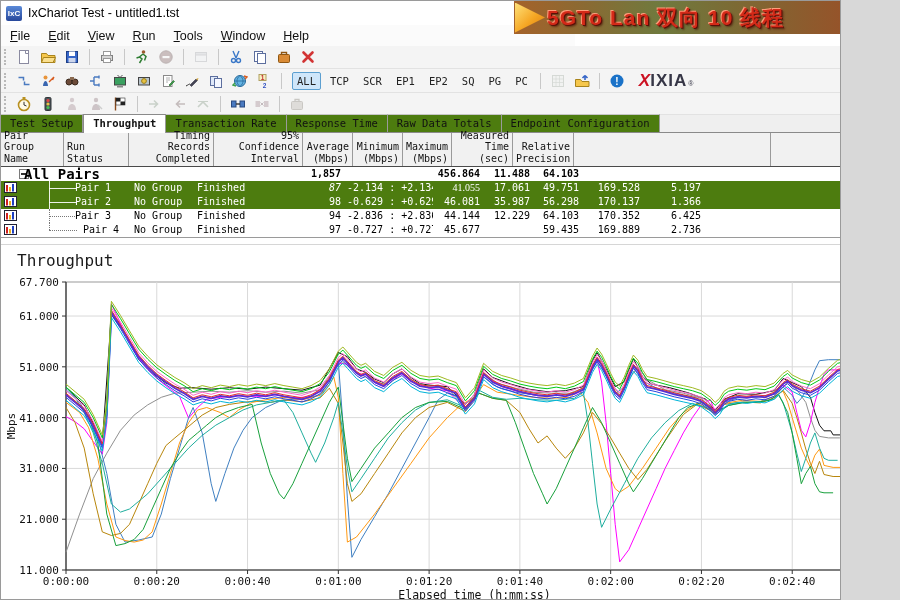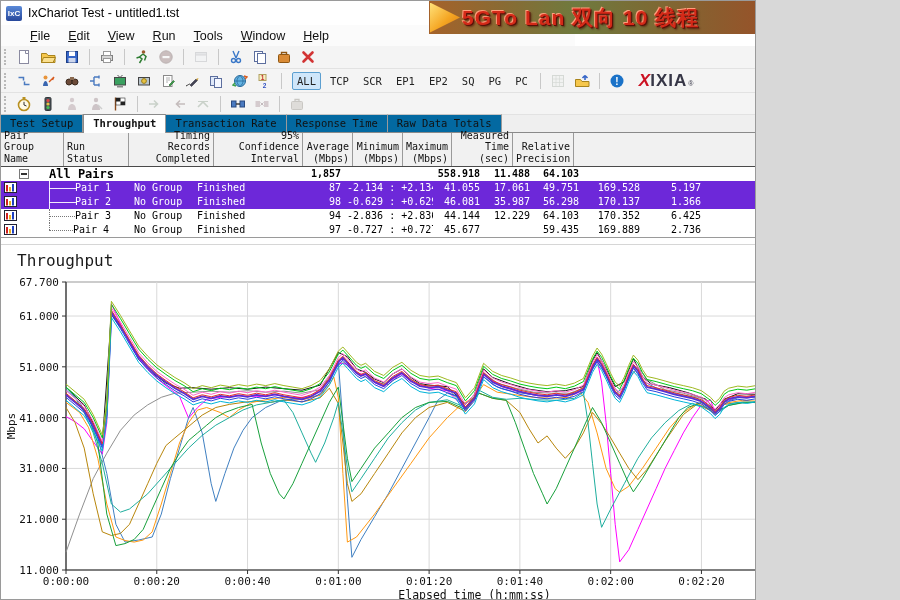--- a/index.html
+++ b/index.html
@@ -1,72 +1,72 @@
 <!DOCTYPE html>
 <html><head>
 <meta charset="utf-8">
 <style>
   * { margin:0; padding:0; box-sizing:border-box; }
   html,body { background:#d8d8d8; }
   #app {
-    position:relative; width:756px; height:600px; background:#fff;
+    position:relative; width:841px; height:600px; background:#fff;
     font-family:"Liberation Sans", sans-serif; overflow:hidden;
     border:1px solid #9a9a9a;
   }
   
   .titlebar { position:absolute; left:0; top:0; width:900px; height:24px; background:#fff; display:flex; align-items:center; }
   .appicon { width:16px; height:15px; margin:0 6px 0 5px; background:linear-gradient(#5a8ad8,#27479a); color:#fff;
              font-size:8px; font-weight:bold; display:flex; align-items:center; justify-content:center; border-radius:2px; }
   .apptitle { font-size:12.5px; color:#000; }
   
   .watermark { position:absolute; right:0; top:0; width:326px; height:33px; z-index:50;
       background:linear-gradient(90deg,#a5622a 0%,#8a6a33 22%,#6f7a3e 45%,#7c6a34 68%,#95542a 100%);
       display:flex; align-items:center; }
   .wm-tri { width:30px; height:30px; margin-left:1px; flex:0 0 auto;
       background:linear-gradient(135deg,#ffe27a,#f5a623 55%,#d87a10); clip-path:polygon(0 0,100% 50%,0 100%); }
   .wm-text { font-size:21px; font-weight:bold; letter-spacing:1px; white-space:nowrap; margin-left:2px;
       color:#d42a18; text-shadow:1px 1px 0 #5a1008, 2px 2px 2px rgba(60,10,0,.55), -1px -1px 0 #ff9d7c; }
   
-  .menubar { position:absolute; left:0; top:24px; width:574px; height:21px; background:#fbfbfb; display:flex; align-items:center; padding-left:20px; }
+  .menubar { position:absolute; left:0; top:24px; width:574px; height:21px; background:#fbfbfb; display:flex; align-items:center; padding-left:0; }
   .menu-item { font-size:12.5px; color:#111; padding:2px 9px; cursor:default; }
   .menu-item u { text-decoration:underline; }
   
   .tb { position:absolute; left:0; width:900px; background:#f4f4f4; border-bottom:1px solid #e2e2e2; display:flex; align-items:center; }
   #tb1 { top:45px; height:23px; } #tb2 { top:68px; height:24px; } #tb3 { top:92px; height:22px; }
   .grip { width:3px; height:16px; border-left:2px dotted #b9b9b9; margin:0 5px 0 3px; }
   .tbtn { width:22px; height:20px; display:flex; align-items:center; justify-content:center; margin:0 1px; border-radius:2px; }
   .tbtn svg { width:16px; height:16px; }
   .tbtn.disabled { opacity:.35; filter:grayscale(75%); }
   .tsep { width:1px; height:16px; background:#c8c8c8; margin:0 5px; }
   .filters { display:flex; align-items:center; margin-left:3px; }
   .fbtn { font-size:10.5px; font-family:"DejaVu Sans Mono", monospace; color:#222; padding:2px 4px; margin:0 2px; border:1px solid transparent; }
   .fbtn.active { background:#cfe6fa; border:1px solid #5c9fd0; border-radius:2px; }
   .brand { display:flex; align-items:baseline; margin-left:10px; }
   .brand .bx { color:#cc1122; font-size:17px; font-weight:bold; font-style:italic; }
   .brand .bt { color:#363646; font-size:17px; font-weight:bold; letter-spacing:1px; }
   .brand .br { color:#363646; font-size:7px; margin-left:1px; }
   
   .tabs { position:absolute; left:0; top:114px; width:900px; height:18px; background:#efefef; border-bottom:1px solid #8a8a8a; display:flex; align-items:flex-end; }
   .tab { font-family:"DejaVu Sans Mono", monospace; font-size:10.5px; color:#111; height:18px; line-height:17px;
-         padding:0 9px; border-right:1px solid #9a9a9a; border-top:1px solid #c6c6c6; background:#0369a1; }
+         padding:0 9px; border-right:1px solid #9a9a9a; border-top:1px solid #c6c6c6; background:#4d7c0f; }
   .tab.active { background:#fff; font-weight:bold; border-top:1px solid #8a8a8a; border-left:1px solid #8a8a8a; margin-bottom:-1px; height:19px; z-index:2; }
   
   .tablewrap { position:absolute; left:0; top:132px; width:900px; height:106px; background:#fff; font-family:"DejaVu Sans Mono", monospace; }
   .thead { display:flex; height:34px; background:#f1f1f1; border-bottom:1px solid #4a4a4a; }
   .th { font-size:10px; line-height:11.5px; color:#111; border-right:1px solid #9a9a9a; padding:2px 3px;
         display:flex; flex-direction:column; justify-content:flex-end; }
   .th.r { text-align:right; } .th.l { text-align:left; }
   .trow { position:relative; display:flex; height:14px; line-height:14px; font-size:10px; color:#000; background:#fff; }
-  .trow.selected { background:#6d28d9; color:#fff; }
+  .trow.selected { background:#4d7c0f; color:#fff; }
   .td { padding:0 3px; white-space:nowrap; overflow:hidden; }
   .td.r { text-align:right; } .td.b { font-weight:bold; }
   .allpairs { height:14px; }
   .minusbox { position:absolute; left:18px; top:2px; width:10px; height:10px; background:#fff; border:1px solid #7a7a7a; }
   .minusbox::after { content:""; position:absolute; left:1px; top:3px; width:6px; height:0; border-top:2px solid #333; }
-  .ap-label { position:absolute; left:48px; top:0; font-weight:bold; font-size:12px; }
+  .ap-label { position:absolute; left:23px; top:0; font-weight:bold; font-size:14px; }
   .pairicon { position:absolute; left:3px; top:1px; width:13px; height:11px; }
   .tree-h { position:absolute; left:48px; top:7px; width:28px; border-top:1px dotted #777; }
   .tree-v { position:absolute; left:48px; top:0; height:14px; border-left:1px dotted #777; }
   .tree-v.half { height:7px; }
   .selected .tree-h { border-top:1px solid rgba(255,255,255,.9); }
   .selected .tree-v { border-left:1px solid rgba(255,255,255,.9); }
   .pairname { position:absolute; top:0; font-size:10px; }
   .tbl-bottom { border-top:1px solid #9a9a9a; }
   
   .chartwrap { position:absolute; left:0; top:243px; width:900px; height:357px; background:#fff; border-top:1px solid #d6d6d6; }
@@ -357,20 +357,21 @@
           <path d="M6 5.5v-2h4v2" fill="none" stroke="#8a7548" stroke-width="1.3"></path>
         </svg>
       </span>
     </div>
   <div class="tabs" id="tabs">
       <span class="tab">Test Setup</span>
       <span class="tab active">Throughput</span>
       <span class="tab">Transaction Rate</span>
       <span class="tab">Response Time</span>
       <span class="tab">Raw Data Totals</span>
+      <span class="tab">Endpoint Configuration</span>
     </div>
   <div class="tablewrap" id="tablewrap">
       <div class="thead">
         <div class="th l" style="width: 63px; flex: 0 0 auto;">
           <div>Pair Group</div>
           <div>Name</div>
         </div>
         <div class="th l" style="width: 65px; flex: 0 0 auto;">
           <div>Run Status</div>
         </div>
@@ -408,41 +409,41 @@
       </div>
       <div class="trow allpairs">
         <div class="td " style="width: 130px; flex: 0 0 auto; position: relative;">
           <span class="minusbox"></span>
           <span class="ap-label">All Pairs</span>
         </div>
         <div class="td " style="width: 63px; flex: 0 0 auto;"></div>
         <div class="td " style="width: 65px; flex: 0 0 auto;"></div>
         <div class="td r b" style="width: 85px; flex: 0 0 auto;">1,857</div>
         <div class="td " style="width: 89px; flex: 0 0 auto;"></div>
-        <div class="td r b" style="width: 50px; flex: 0 0 auto;">558.918</div>
+        <div class="td r b" style="width: 50px; flex: 0 0 auto;">456.864</div>
         <div class="td r b" style="width: 50px; flex: 0 0 auto;">11.488</div>
         <div class="td r b" style="width: 49px; flex: 0 0 auto;">64.103</div>
       </div>
       <div class="trow selected">
         <div class="td " style="width: 130px; flex: 0 0 auto; position: relative;">
           <svg class="pairicon" viewBox="0 0 13 11">
             <rect x="0.5" y="0.5" width="12" height="10" fill="#fff" stroke="#223"></rect>
             <rect x="2" y="3" width="2" height="6.5" fill="#d02020"></rect>
             <rect x="5" y="5" width="2" height="4.5" fill="#e8b020"></rect>
             <rect x="8" y="2" width="2" height="7.5" fill="#2040c0"></rect>
           </svg>
           <span class="tree-v"></span>
           <span class="tree-h"></span>
           <span class="pairname" style="right:20px">Pair 1</span>
         </div>
         <div class="td " style="width: 63px; flex: 0 0 auto;">No Group</div>
         <div class="td " style="width: 65px; flex: 0 0 auto;">Finished</div>
-        <div class="td r" style="width: 85px; flex: 0 0 auto;">87</div>
+        <div class="td r" style="width: 85px; flex: 0 0 auto; font-style: italic;">87</div>
         <div class="td r" style="width: 89px; flex: 0 0 auto;">-2.134 : +2.134</div>
-        <div class="td r" style="width: 50px; flex: 0 0 auto;">41.055</div>
+        <div class="td r" style="width: 50px; flex: 0 0 auto; font-family: Liberation Serif, serif;">41.055</div>
         <div class="td r" style="width: 50px; flex: 0 0 auto;">17.061</div>
         <div class="td r" style="width: 49px; flex: 0 0 auto;">49.751</div>
         <div class="td r" style="width: 61px; flex: 0 0 auto;">169.528</div>
         <div class="td r" style="width: 61px; flex: 0 0 auto;">5.197</div>
       </div>
       <div class="trow selected">
         <div class="td " style="width: 130px; flex: 0 0 auto; position: relative;">
           <svg class="pairicon" viewBox="0 0 13 11">
             <rect x="0.5" y="0.5" width="12" height="10" fill="#fff" stroke="#223"></rect>
             <rect x="2" y="3" width="2" height="6.5" fill="#d02020"></rect>
@@ -488,21 +489,21 @@
       <div class="trow">
         <div class="td " style="width: 130px; flex: 0 0 auto; position: relative;">
           <svg class="pairicon" viewBox="0 0 13 11">
             <rect x="0.5" y="0.5" width="12" height="10" fill="#fff" stroke="#223"></rect>
             <rect x="2" y="3" width="2" height="6.5" fill="#d02020"></rect>
             <rect x="5" y="5" width="2" height="4.5" fill="#e8b020"></rect>
             <rect x="8" y="2" width="2" height="7.5" fill="#2040c0"></rect>
           </svg>
           <span class="tree-v half"></span>
           <span class="tree-h"></span>
-          <span class="pairname" style="right:22px">Pair 4</span>
+          <span class="pairname" style="right:12px">Pair 4</span>
         </div>
         <div class="td " style="width: 63px; flex: 0 0 auto;">No Group</div>
         <div class="td " style="width: 65px; flex: 0 0 auto;">Finished</div>
         <div class="td r" style="width: 85px; flex: 0 0 auto;">97</div>
         <div class="td r" style="width: 89px; flex: 0 0 auto;">-0.727 : +0.727</div>
         <div class="td r" style="width: 50px; flex: 0 0 auto;">45.677</div>
         <div class="td r" style="width: 50px; flex: 0 0 auto; margin-top: 16px;">31.646</div>
         <div class="td r" style="width: 49px; flex: 0 0 auto;">59.435</div>
         <div class="td r" style="width: 61px; flex: 0 0 auto;">169.889</div>
         <div class="td r" style="width: 61px; flex: 0 0 auto;">2.736</div>

